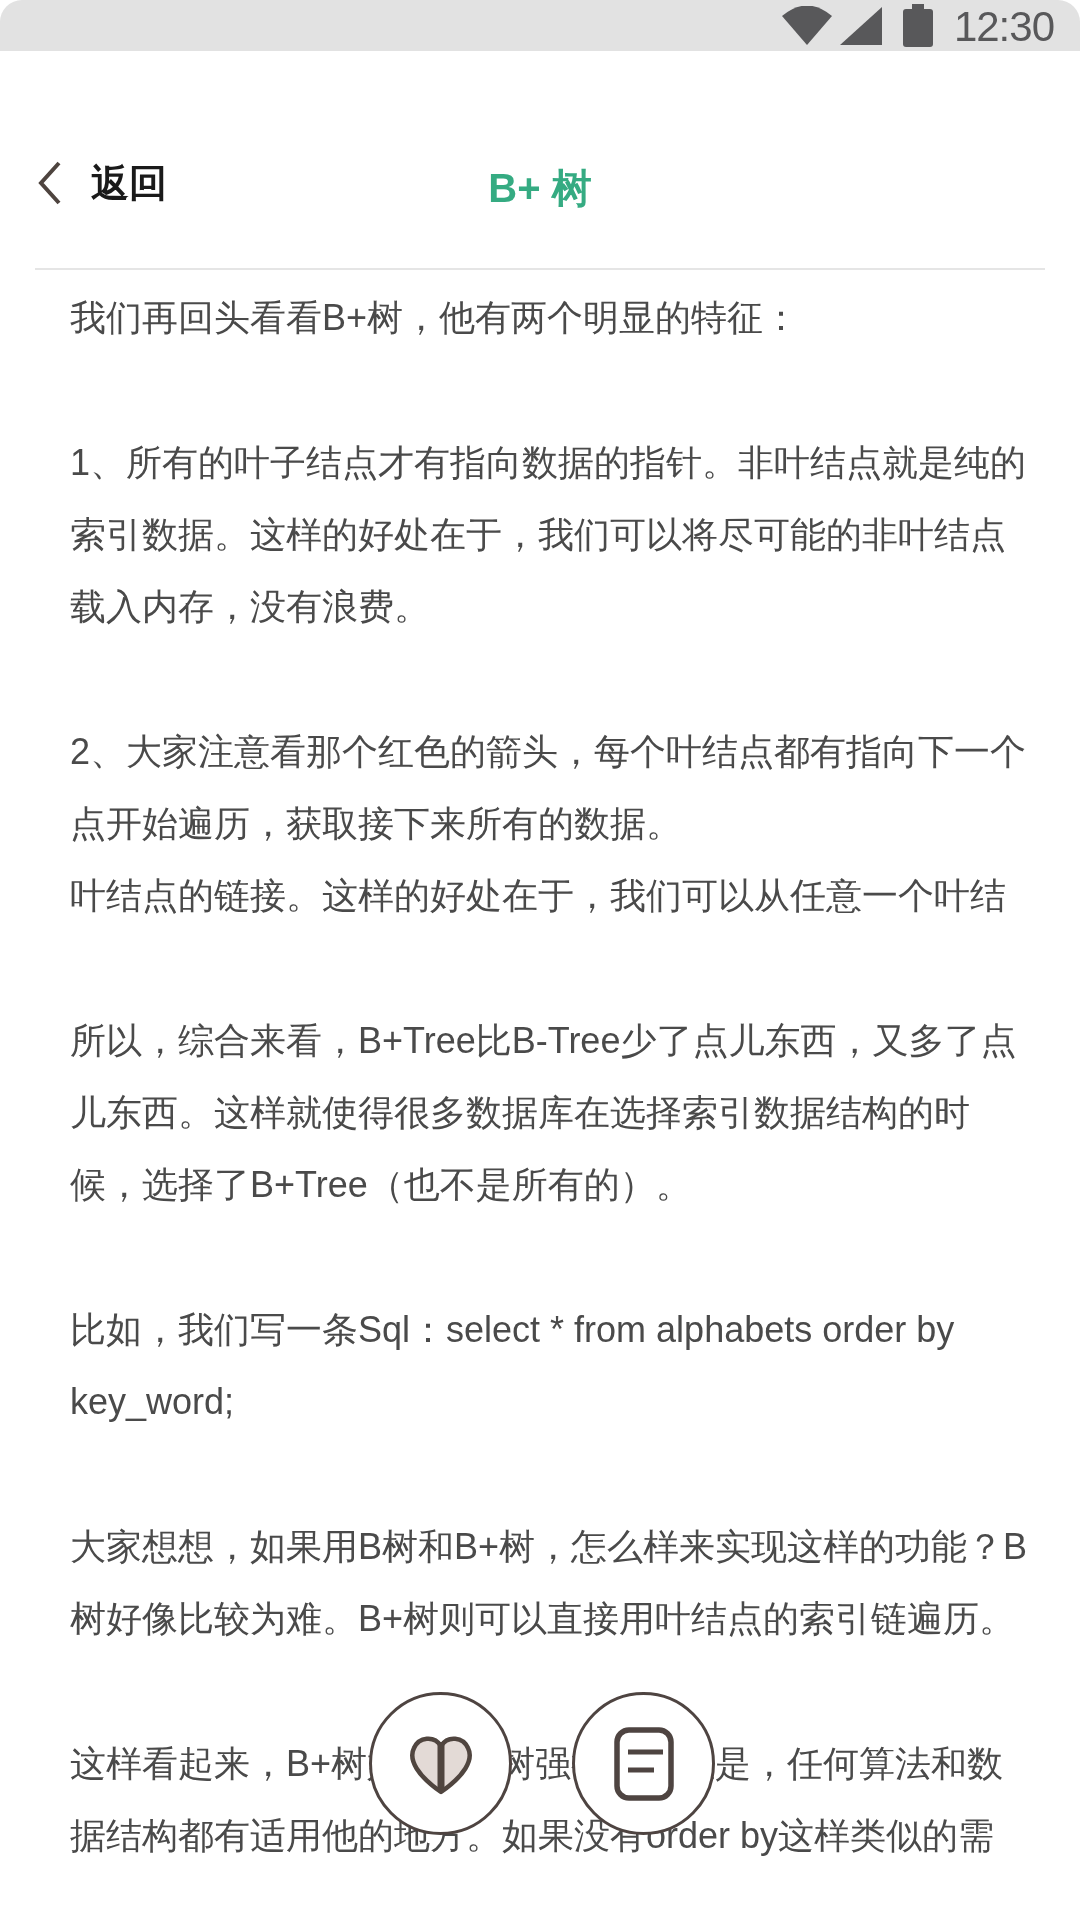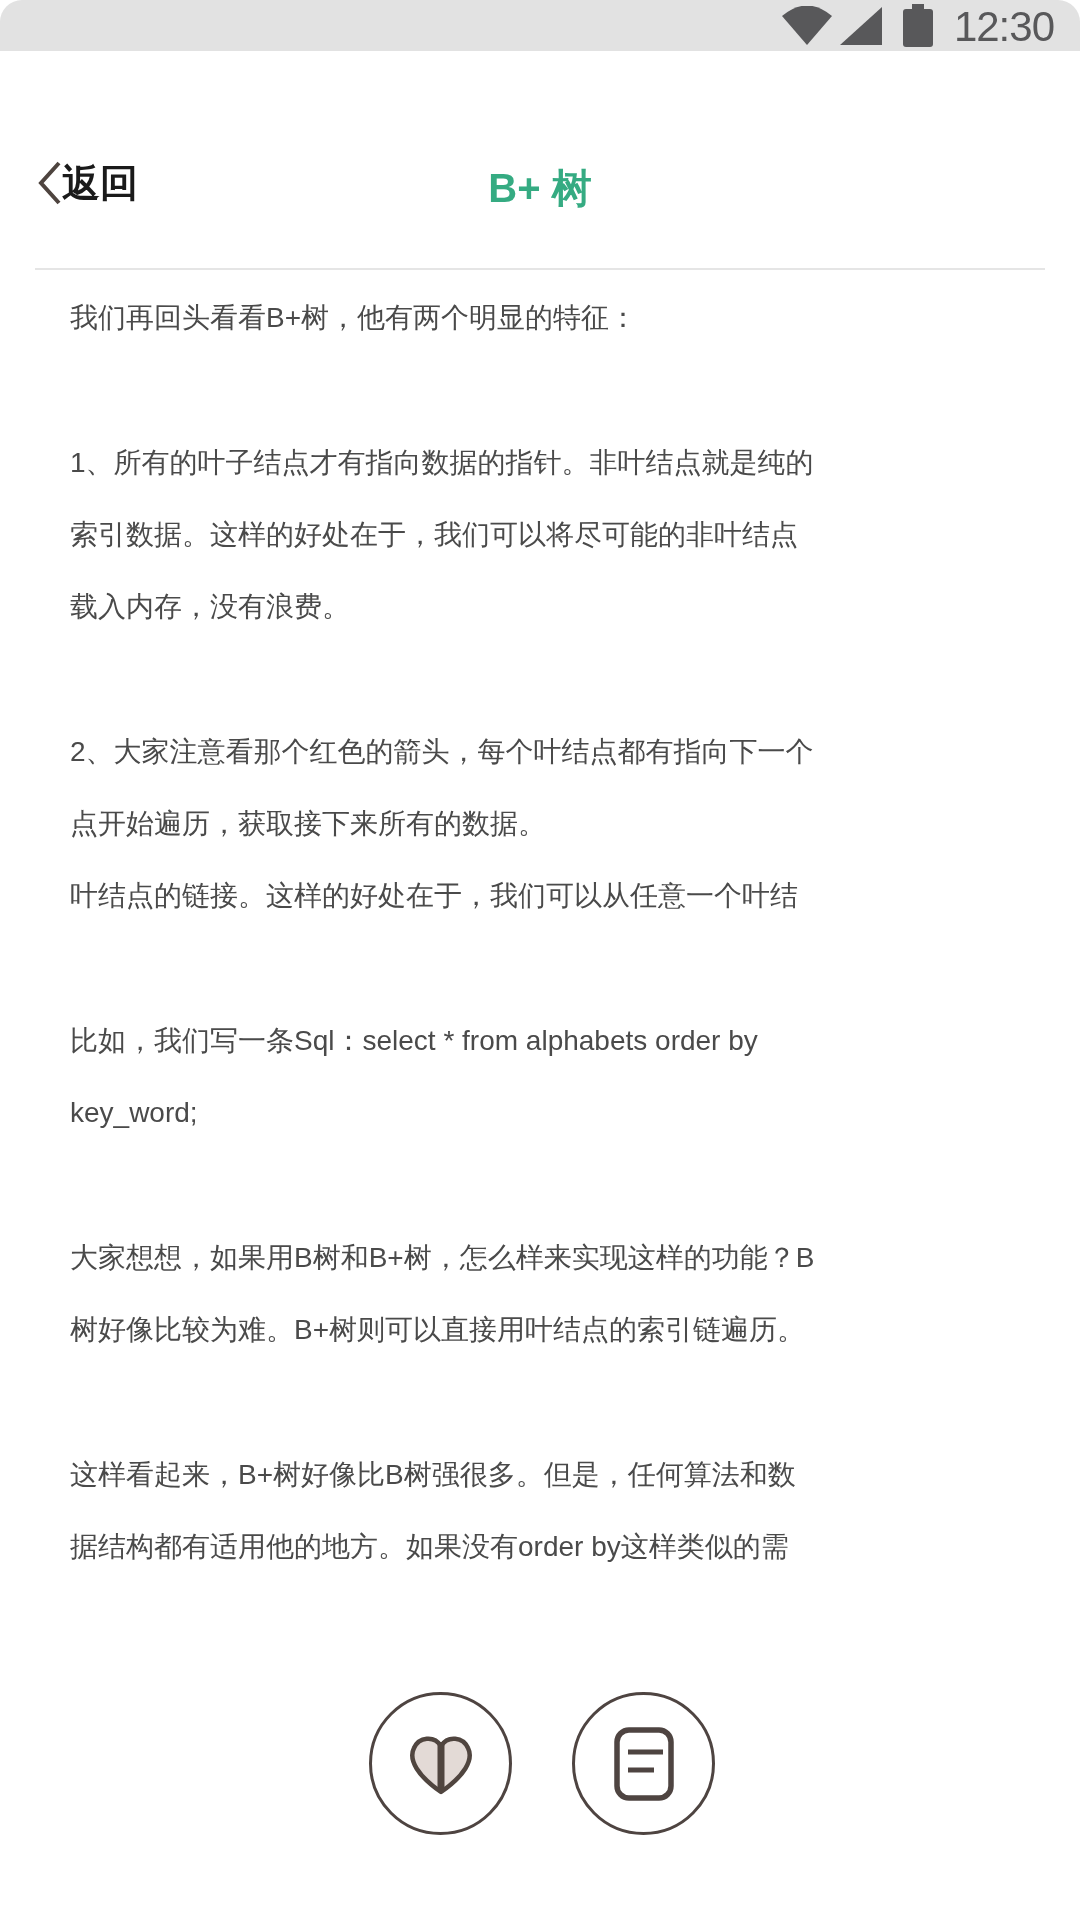--- a/index.html
+++ b/index.html
@@ -19,33 +19,33 @@
   .sb-battery { left:901px; top:4px;  }
   .sb-time {
     position:absolute; right:26px; top:0; height:51px; line-height:53px;
     font-size:42px; color:#58585a; letter-spacing:-1px;
   }
 
   
   .header { position:absolute; top:51px; left:0; width:1080px; height:167px; background:#fff; }
   .back-btn {
     position:absolute; left:36px; top:106px; height:52px;
-    display:flex; align-items:center; gap:0; cursor:pointer;
+    display:flex; align-items:center; gap:29px; cursor:pointer;
   }
   .back-label { font-size:38px; font-weight:bold; color:#1a1a1a; line-height:52px; }
   .page-title {
     position:absolute; left:0; top:110px; width:1080px; text-align:center;
     font-size:40px; font-weight:bold; color:#35ab82; pointer-events:none;
   }
   .divider { position:absolute; top:217px; left:35px; width:1010px; height:2px; background:#e5e5e5; }
 
   
   .article { position:absolute; left:70px; top:282px; width:940px; color:#4a4a4a; }
   .para { margin:0 0 73px 0; }
-  .tline { height:72px; line-height:72px; font-size:28px; white-space:nowrap; }
+  .tline { height:72px; line-height:72px; font-size:36px; white-space:nowrap; }
 
   
   .fab {
     position:absolute; width:143px; height:143px; box-sizing:border-box;
     border:3px solid #4e4441; border-radius:50%; background:#ffffff;
     display:flex; align-items:center; justify-content:center; cursor:pointer;
   }
   .fab-heart { left:369px; top:1692px; }
   .fab-note  { left:572px; top:1692px; }
 </style>
@@ -87,20 +87,25 @@
       <div class="tline">1、所有的叶子结点才有指向数据的指针。非叶结点就是纯的</div>
       <div class="tline">索引数据。这样的好处在于，我们可以将尽可能的非叶结点</div>
       <div class="tline">载入内存，没有浪费。</div>
     </div>
     <div class="para">
       <div class="tline">2、大家注意看那个红色的箭头，每个叶结点都有指向下一个</div>
       <div class="tline">点开始遍历，获取接下来所有的数据。</div>
       <div class="tline">叶结点的链接。这样的好处在于，我们可以从任意一个叶结</div>
     </div>
     <div class="para">
+      <div class="tline">所以，综合来看，B+Tree比B-Tree少了点儿东西，又多了点</div>
+      <div class="tline">儿东西。这样就使得很多数据库在选择索引数据结构的时</div>
+      <div class="tline">候，选择了B+Tree（也不是所有的）。</div>
+    </div>
+    <div class="para">
       <div class="tline">比如，我们写一条Sql：select * from alphabets order by</div>
       <div class="tline">key_word;</div>
     </div>
     <div class="para">
       <div class="tline">大家想想，如果用B树和B+树，怎么样来实现这样的功能？B</div>
       <div class="tline">树好像比较为难。B+树则可以直接用叶结点的索引链遍历。</div>
     </div>
     <div class="para">
       <div class="tline">这样看起来，B+树好像比B树强很多。但是，任何算法和数</div>
       <div class="tline">据结构都有适用他的地方。如果没有order by这样类似的需</div>

